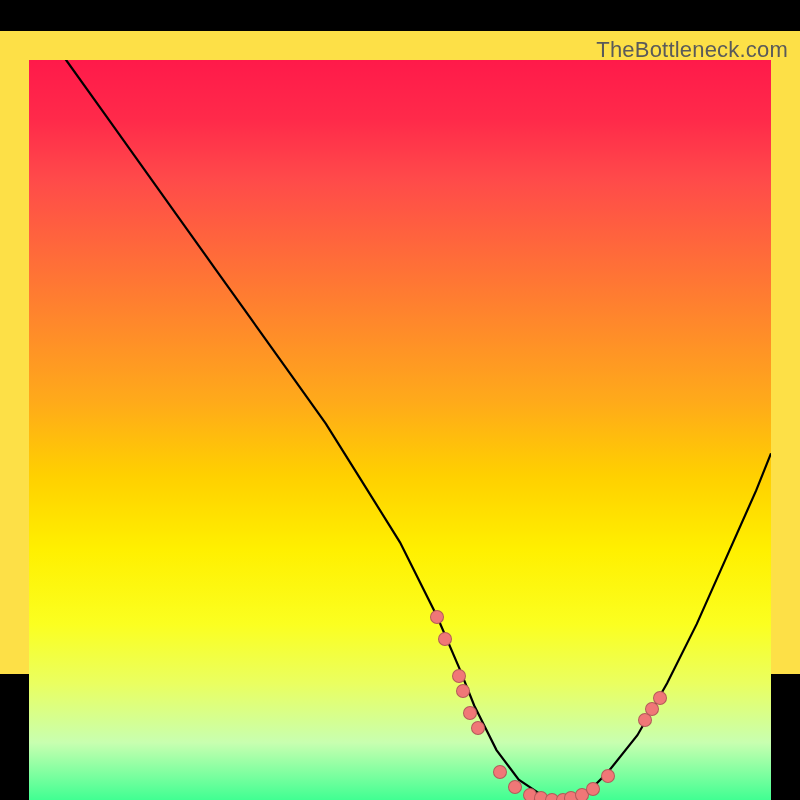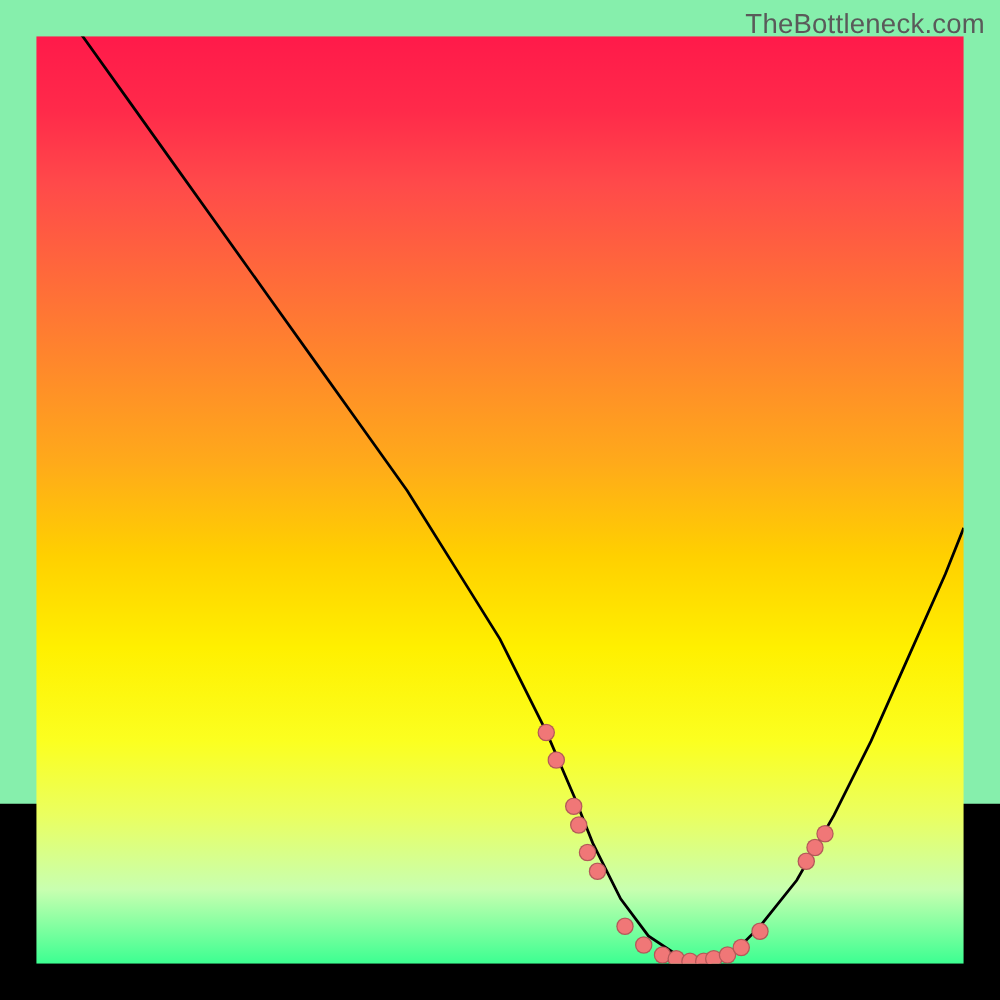--- a/index.html
+++ b/index.html
@@ -1,17 +1,17 @@
 <!DOCTYPE html>
 <html><head>
 <meta charset="utf-8">
 <style>
   * { margin: 0; padding: 0; box-sizing: border-box; }
   html, body { width: 800px; height: 800px; background: #000; overflow: hidden; }
-  .frame { position: relative; width: 800px; height: 643px; background: #86efac; }
+  .frame { position: relative; width: 800px; height: 643px; background: #fde047; margin-top: 31px; }
   .plot-area {
     position: absolute;
     left: 29px;
     top: 29px;
     width: 742px;
     height: 742px;
     overflow: hidden;
   }
   .gradient-bg {
     position: absolute;

